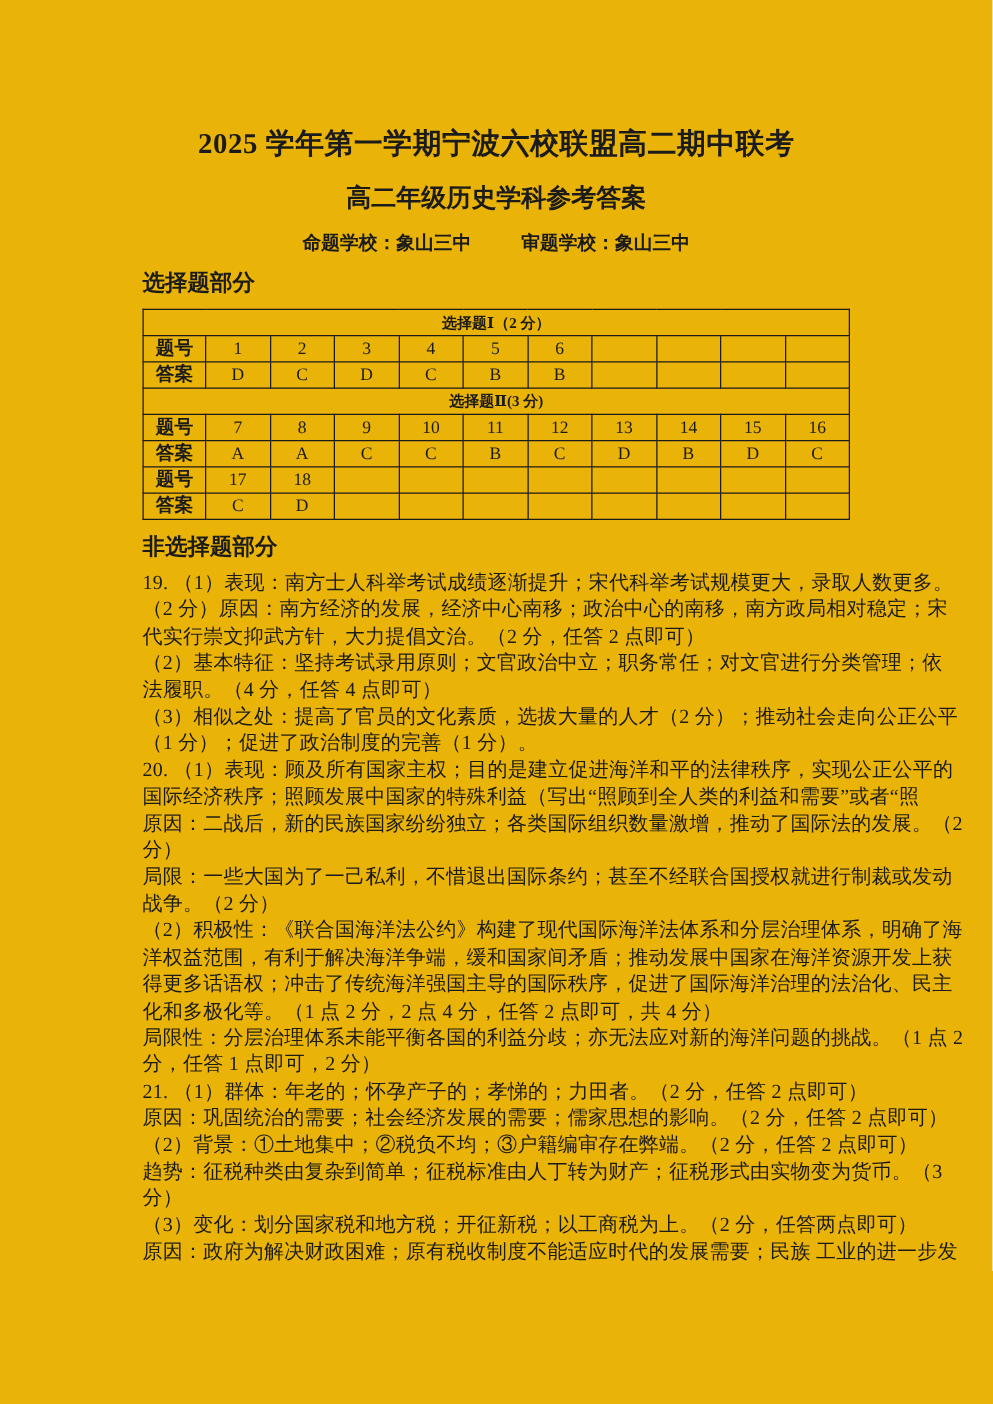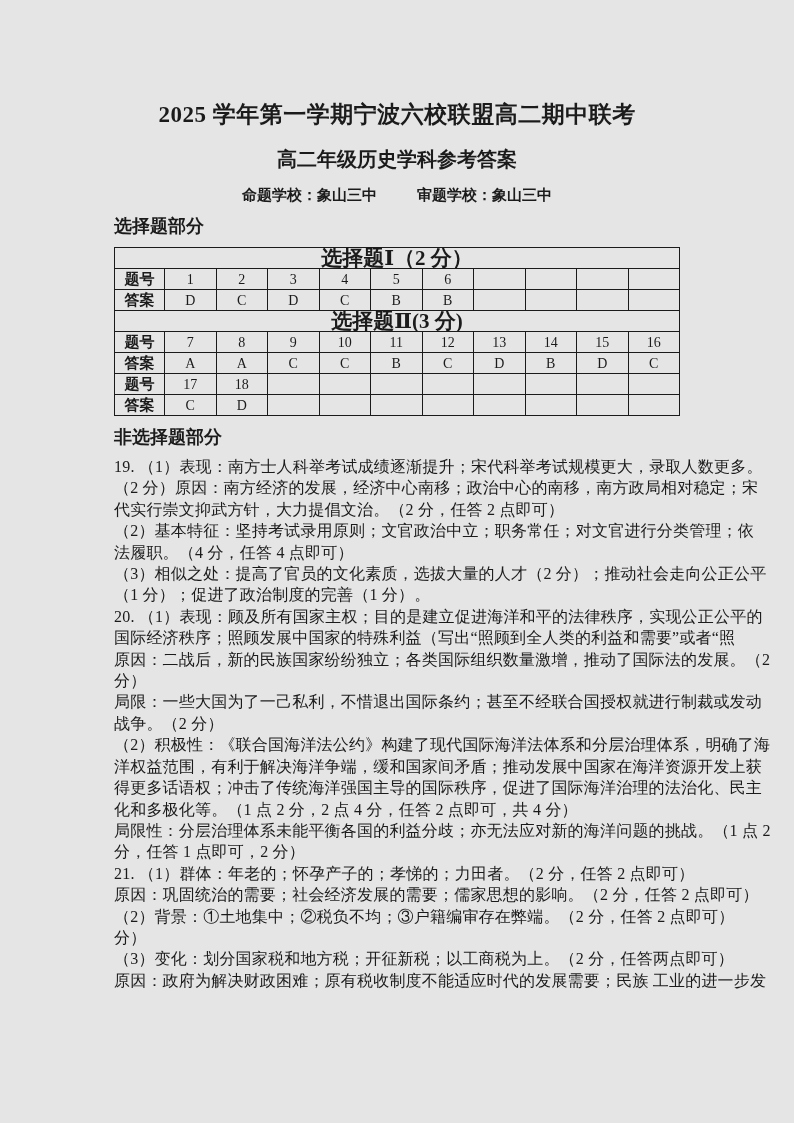--- a/index.html
+++ b/index.html
@@ -2,21 +2,21 @@
 <html><head>
 <meta charset="utf-8">
 <style>
   * { margin: 0; padding: 0; box-sizing: border-box; }
   html, body { background: #ffffff; }
   .page {
     position: relative;
     width: 794px;
     height: 1123px;
     margin: 0 auto;
-    background: #e5e5e5;
+    background: #eab308;
     font-family: "Liberation Serif", "DejaVu Serif", serif;
     color: #1b1b1b;
     overflow: hidden;
   }
   .content {
     padding: 100px 114px 0 114px;
   }
   .doc-title {
     font-size: 23px;
     font-weight: bold;
@@ -58,21 +58,21 @@
     text-align: center;
     vertical-align: middle;
     font-size: 14px;
     line-height: 19px;
     padding: 0;
     overflow: hidden;
   }
   table.answers-table { border: 1.5px solid #1b1b1b; }
   table.answers-table td.group-header {
     font-weight: bold;
-    font-size: 21px;
+    font-size: 12px;
   }
   table.answers-table td.row-label {
     font-weight: bold;
     font-size: 15px;
   }
   col.label-col { width: 50px; }
   .answer-text {
     margin-top: 7px;
     width: 566px;
   }
@@ -219,19 +219,20 @@
         <div class="ans-line">战争。（2 分）</div>
         <div class="ans-line">（2）积极性：《联合国海洋法公约》构建了现代国际海洋法体系和分层治理体系，明确了海</div>
         <div class="ans-line">洋权益范围，有利于解决海洋争端，缓和国家间矛盾；推动发展中国家在海洋资源开发上获</div>
         <div class="ans-line">得更多话语权；冲击了传统海洋强国主导的国际秩序，促进了国际海洋治理的法治化、民主</div>
         <div class="ans-line">化和多极化等。（1 点 2 分，2 点 4 分，任答 2 点即可，共 4 分）</div>
         <div class="ans-line">局限性：分层治理体系未能平衡各国的利益分歧；亦无法应对新的海洋问题的挑战。（1 点 2</div>
         <div class="ans-line">分，任答 1 点即可，2 分）</div>
         <div class="ans-line">21. （1）群体：年老的；怀孕产子的；孝悌的；力田者。（2 分，任答 2 点即可）</div>
         <div class="ans-line">原因：巩固统治的需要；社会经济发展的需要；儒家思想的影响。（2 分，任答 2 点即可）</div>
         <div class="ans-line">（2）背景：①土地集中；②税负不均；③户籍编审存在弊端。（2 分，任答 2 点即可）</div>
+        <div class="ans-line">趋势：征税种类由复杂到简单；征税标准由人丁转为财产；征税形式由实物变为货币。（3</div>
         <div class="ans-line">分）</div>
         <div class="ans-line">（3）变化：划分国家税和地方税；开征新税；以工商税为上。（2 分，任答两点即可）</div>
         <div class="ans-line">原因：政府为解决财政困难；原有税收制度不能适应时代的发展需要；民族 工业的进一步发</div>
       </div>
 
   </div>
 </div>
 
 </body></html>

